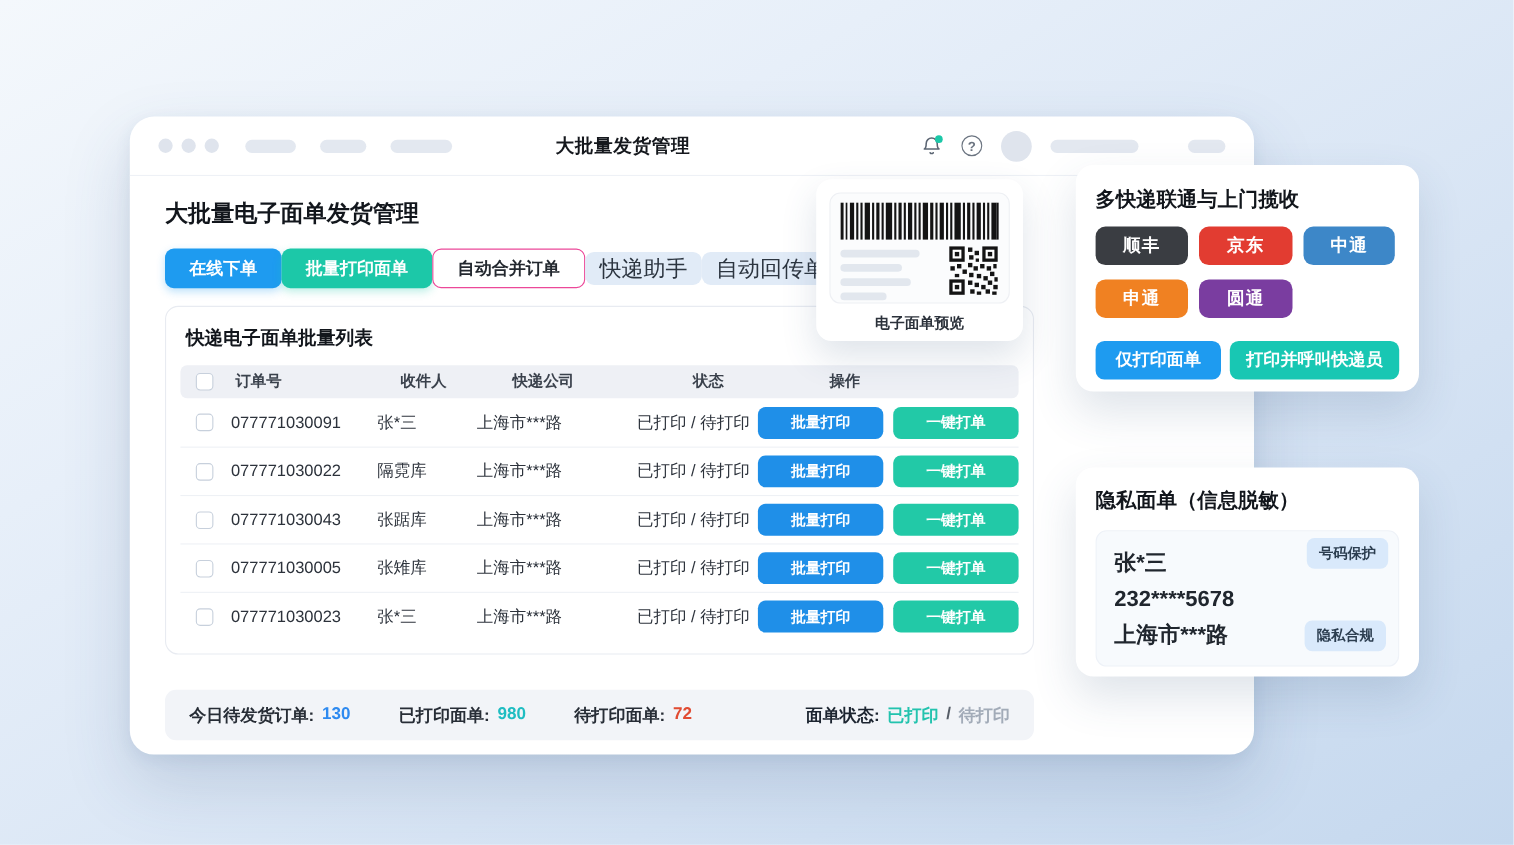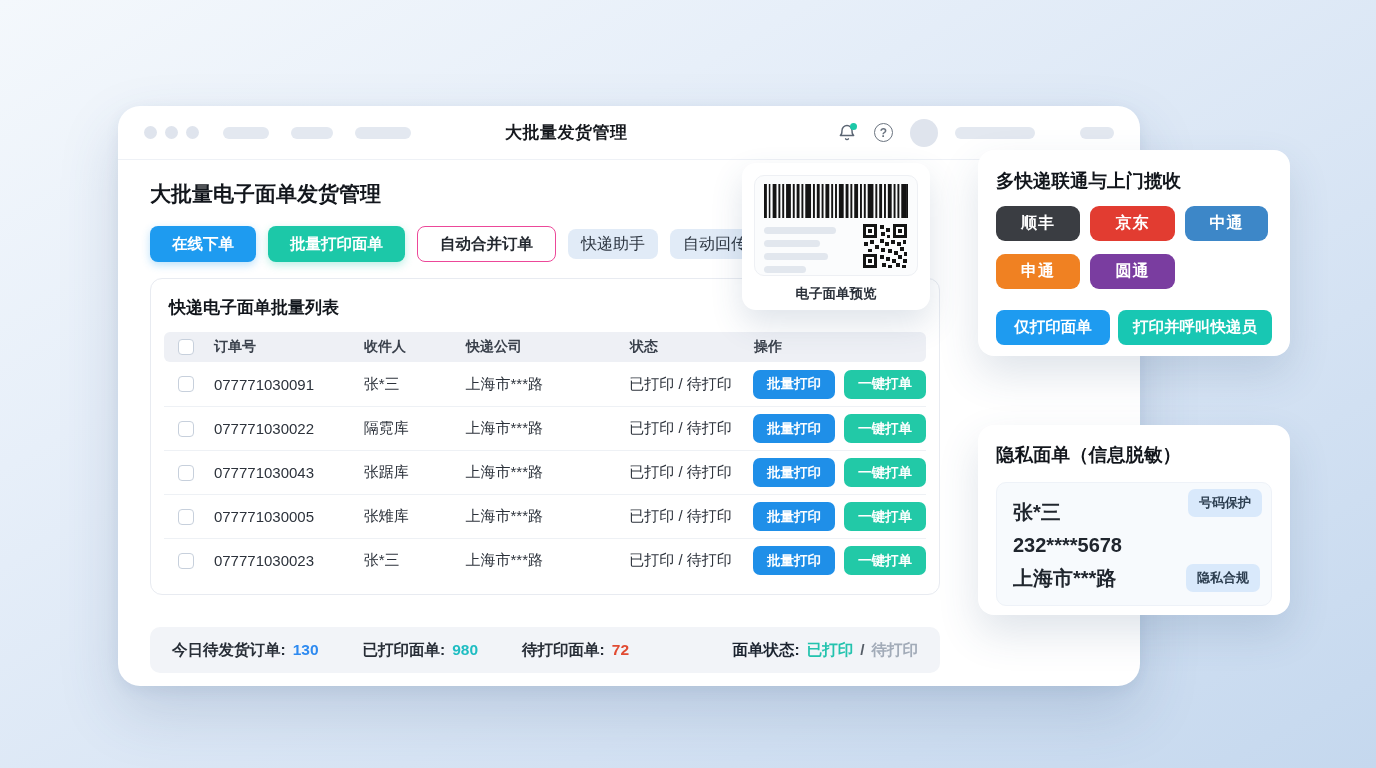--- a/index.html
+++ b/index.html
@@ -31,48 +31,48 @@
   .help-circle {
     width:19px; height:19px; border-radius:50%; border:1.6px solid #6b7480;
     color:#6b7480; font-size:12px; font-weight:bold; display:flex; align-items:center; justify-content:center;
   }
   .avatar { width:28px; height:28px; border-radius:50%; background:#dfe4ed; }
   .tpill.r1{width:80px; margin-right:28px;} .tpill.r2{width:34px; margin-right:0;}
 
   
   .content { padding:16px 32px 0; }
   .page-heading { font-size:21px; font-weight:bold; color:#12161c; margin:4px 0 18px; }
-  .toolbar { display:flex; align-items:center; gap:12px; margin-bottom:16px;font-family:Liberation Mono, monospace; }
+  .toolbar { display:flex; align-items:center; gap:0; margin-bottom:16px;font-family:Liberation Mono, monospace; }
   .btn {
     border:none; cursor:pointer; border-radius:8px; height:36px; padding:0 22px;
     font-size:15.5px; font-weight:bold; font-family:inherit; color:#fff; white-space:nowrap;
   }
   .btn-blue { background:#1e9bf0; box-shadow:0 3px 8px rgba(30,155,240,.3); }
   .btn-teal { background:#1cc8a8; box-shadow:0 3px 8px rgba(28,200,168,.3); }
   .btn-outline { background:#fff; color:#23282f; border:1px solid #ec4899; font-weight:bold; }
   .chip {
     border:none; cursor:pointer; background:#e1ebf7; color:#2c3540; border-radius:8px;
-    height:30px; padding:0 13px; font-size:16px; font-family:inherit; white-space:nowrap;
+    height:30px; padding:0 13px; font-size:20px; font-family:inherit; white-space:nowrap;
   }
 
   
   .table-card {
     width:790px; border:1px solid #e8ebf1; border-radius:12px; background:#fff;
     overflow:hidden; padding-bottom:2px;
   }
   .table-title { font-size:17px; font-weight:bold; color:#12161c; padding:17px 18px 13px; }
   .tbl { margin:0 13px 10px; }
   .trow { display:flex; align-items:center; height:44px; padding-left:14px; border-top:1px solid #eef1f5; font-size:15px; color:#2c323b; }
   .thead { height:30px; background:#eef0f5; border-radius:6px; border-top:none; font-size:14px; font-weight:bold; color:#3a414c; }
   .col-check{width:36px; display:flex; align-items:center;}
   .col-order{width:150px;} .col-recipient{width:102px;} .col-courier{width:164px;}
   .col-status{width:124px;} .col-action{flex:1; display:flex; gap:9px;}
   .checkbox { width:16px; height:16px; border:1.5px solid #c7d0dc; border-radius:4px; background:#fff; cursor:pointer; }
   .abtn {
-    border:none; cursor:pointer; border-radius:7px; height:29px; padding:0 14px;
+    border:none; cursor:pointer; border-radius:7px; height:29px; padding:0 30px;
     font-size:13.5px; font-weight:bold; font-family:inherit; color:#fff; white-space:nowrap;
   }
   .a-blue { background:#1f8fe8; } .a-teal { background:#22c9a7; }
 
   
   .stats {
     width:790px; height:46px; margin-top:32px; background:#f2f4f8; border-radius:10px;
     display:flex; align-items:center; padding:0 22px; gap:44px; font-size:15.5px;
   }
   .stat { display:flex; align-items:center; gap:7px; color:#272d36; font-weight:bold; }

